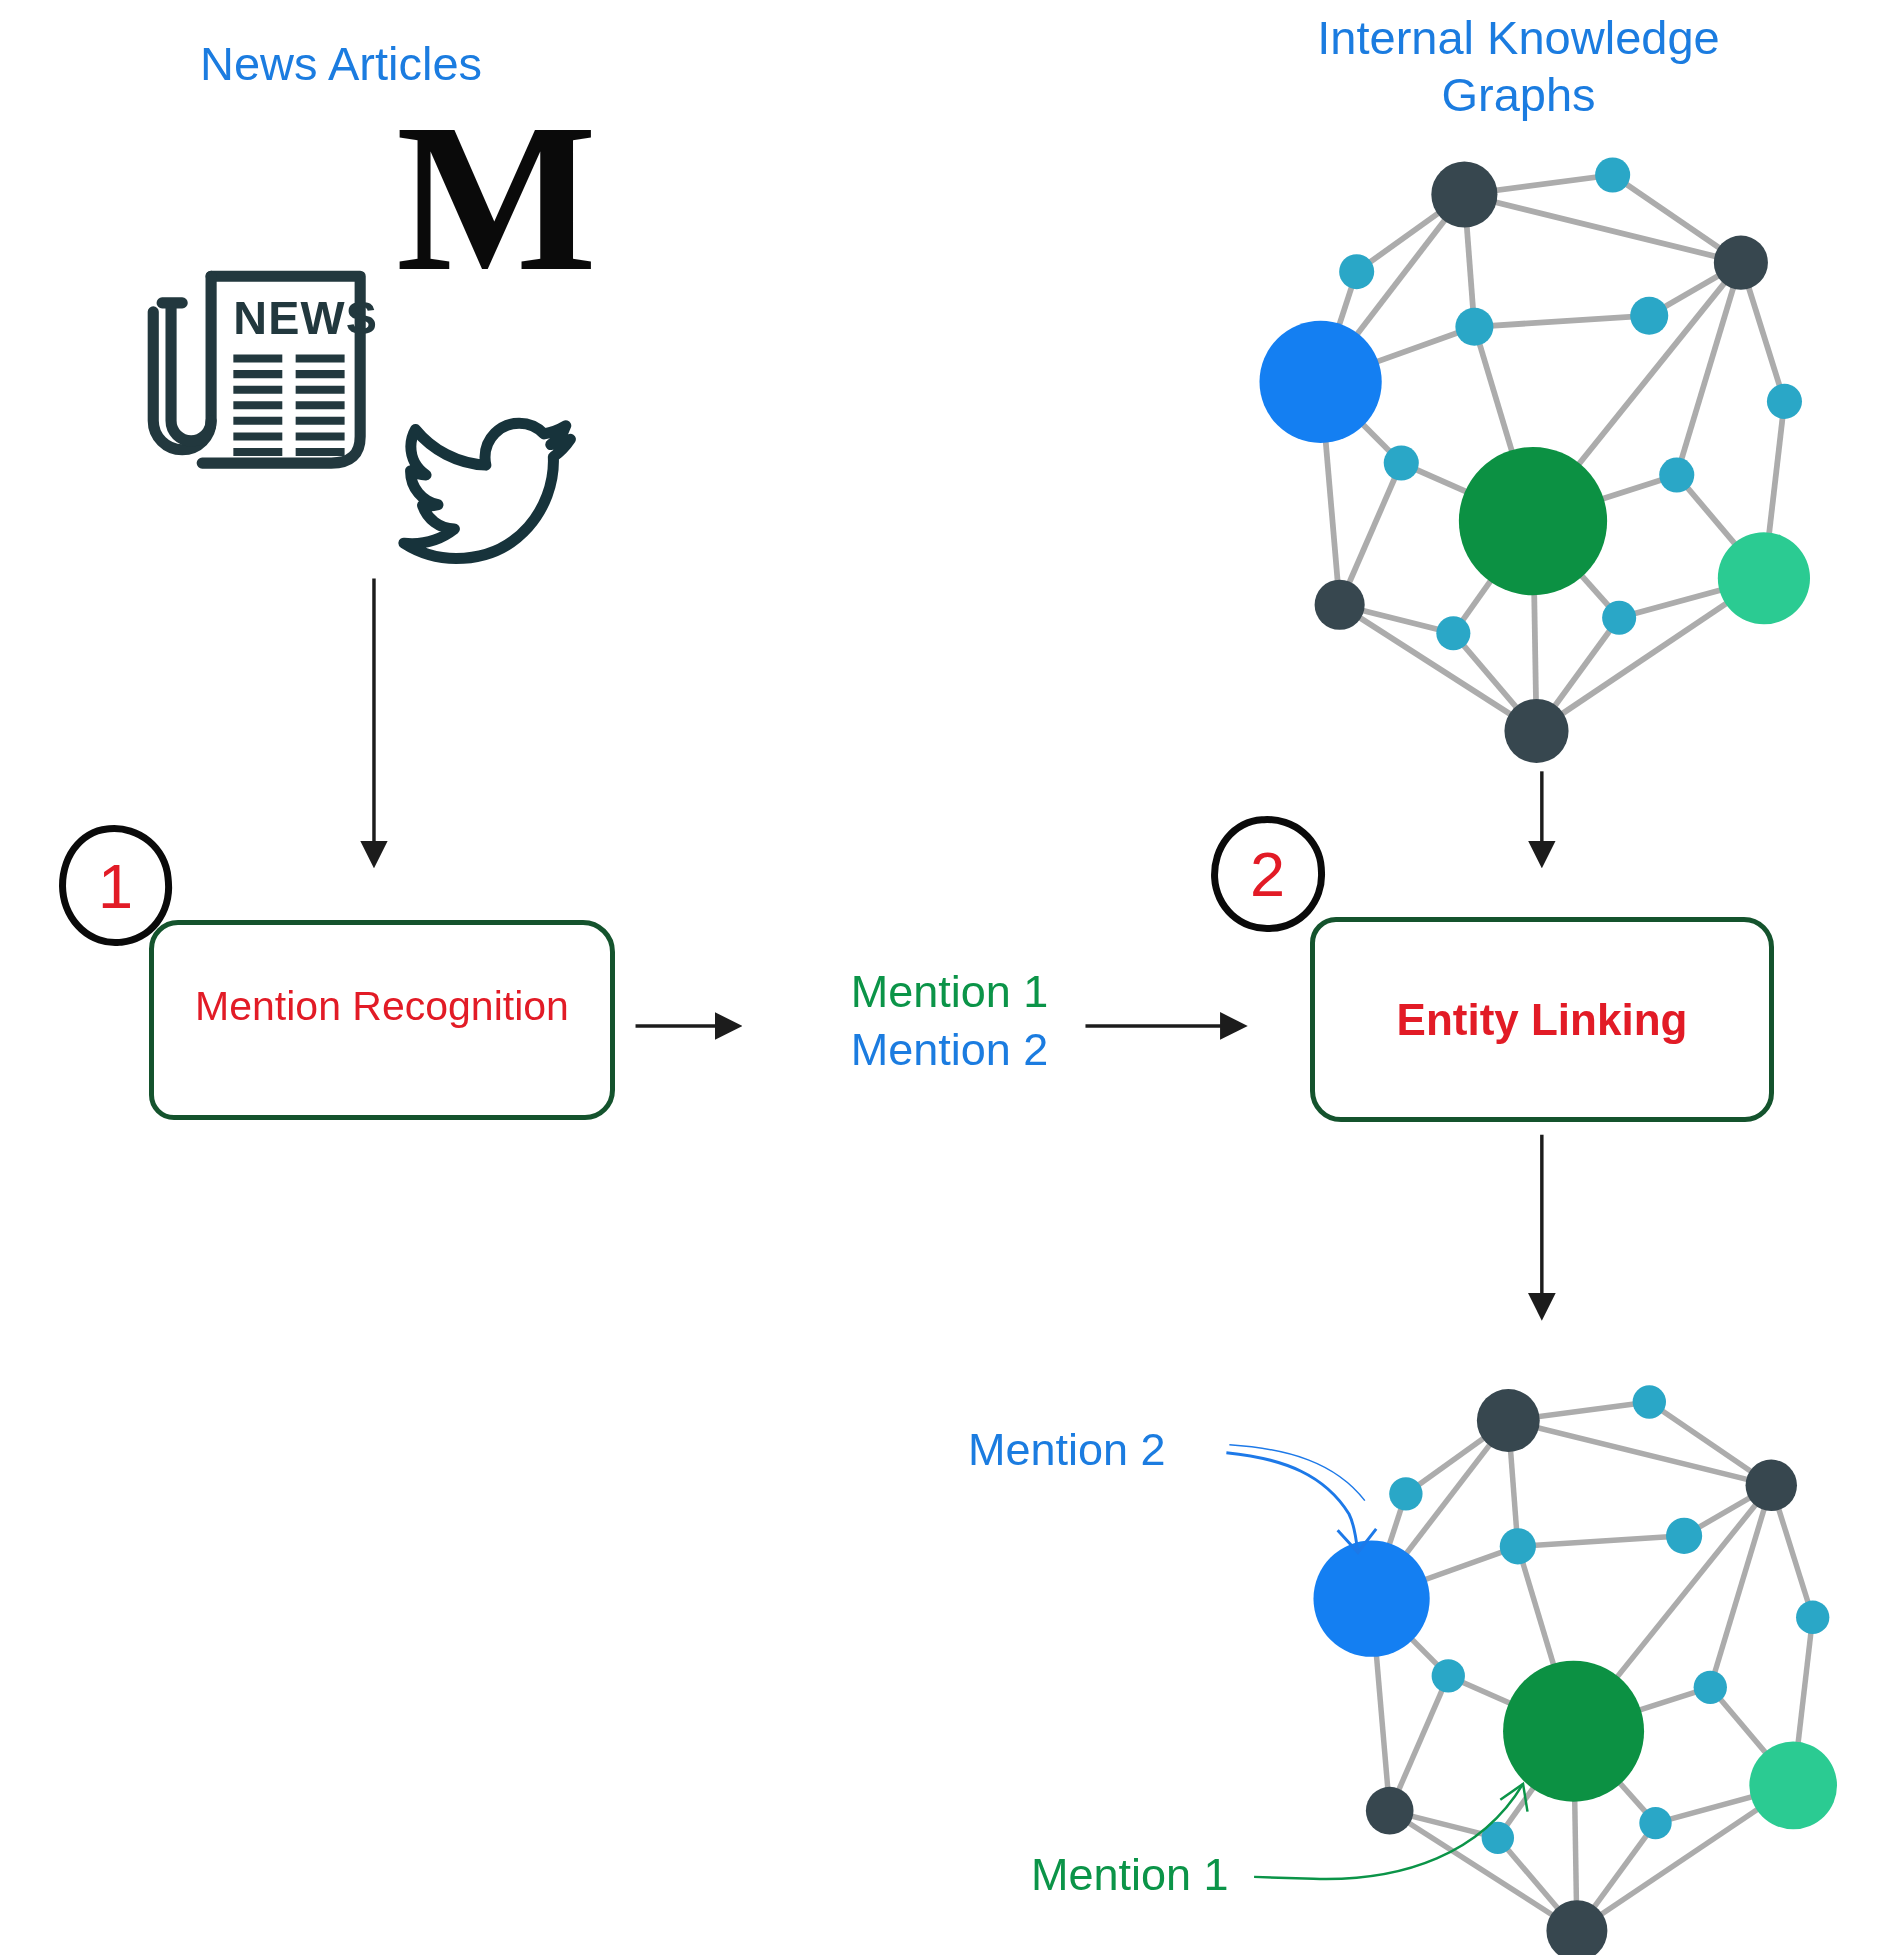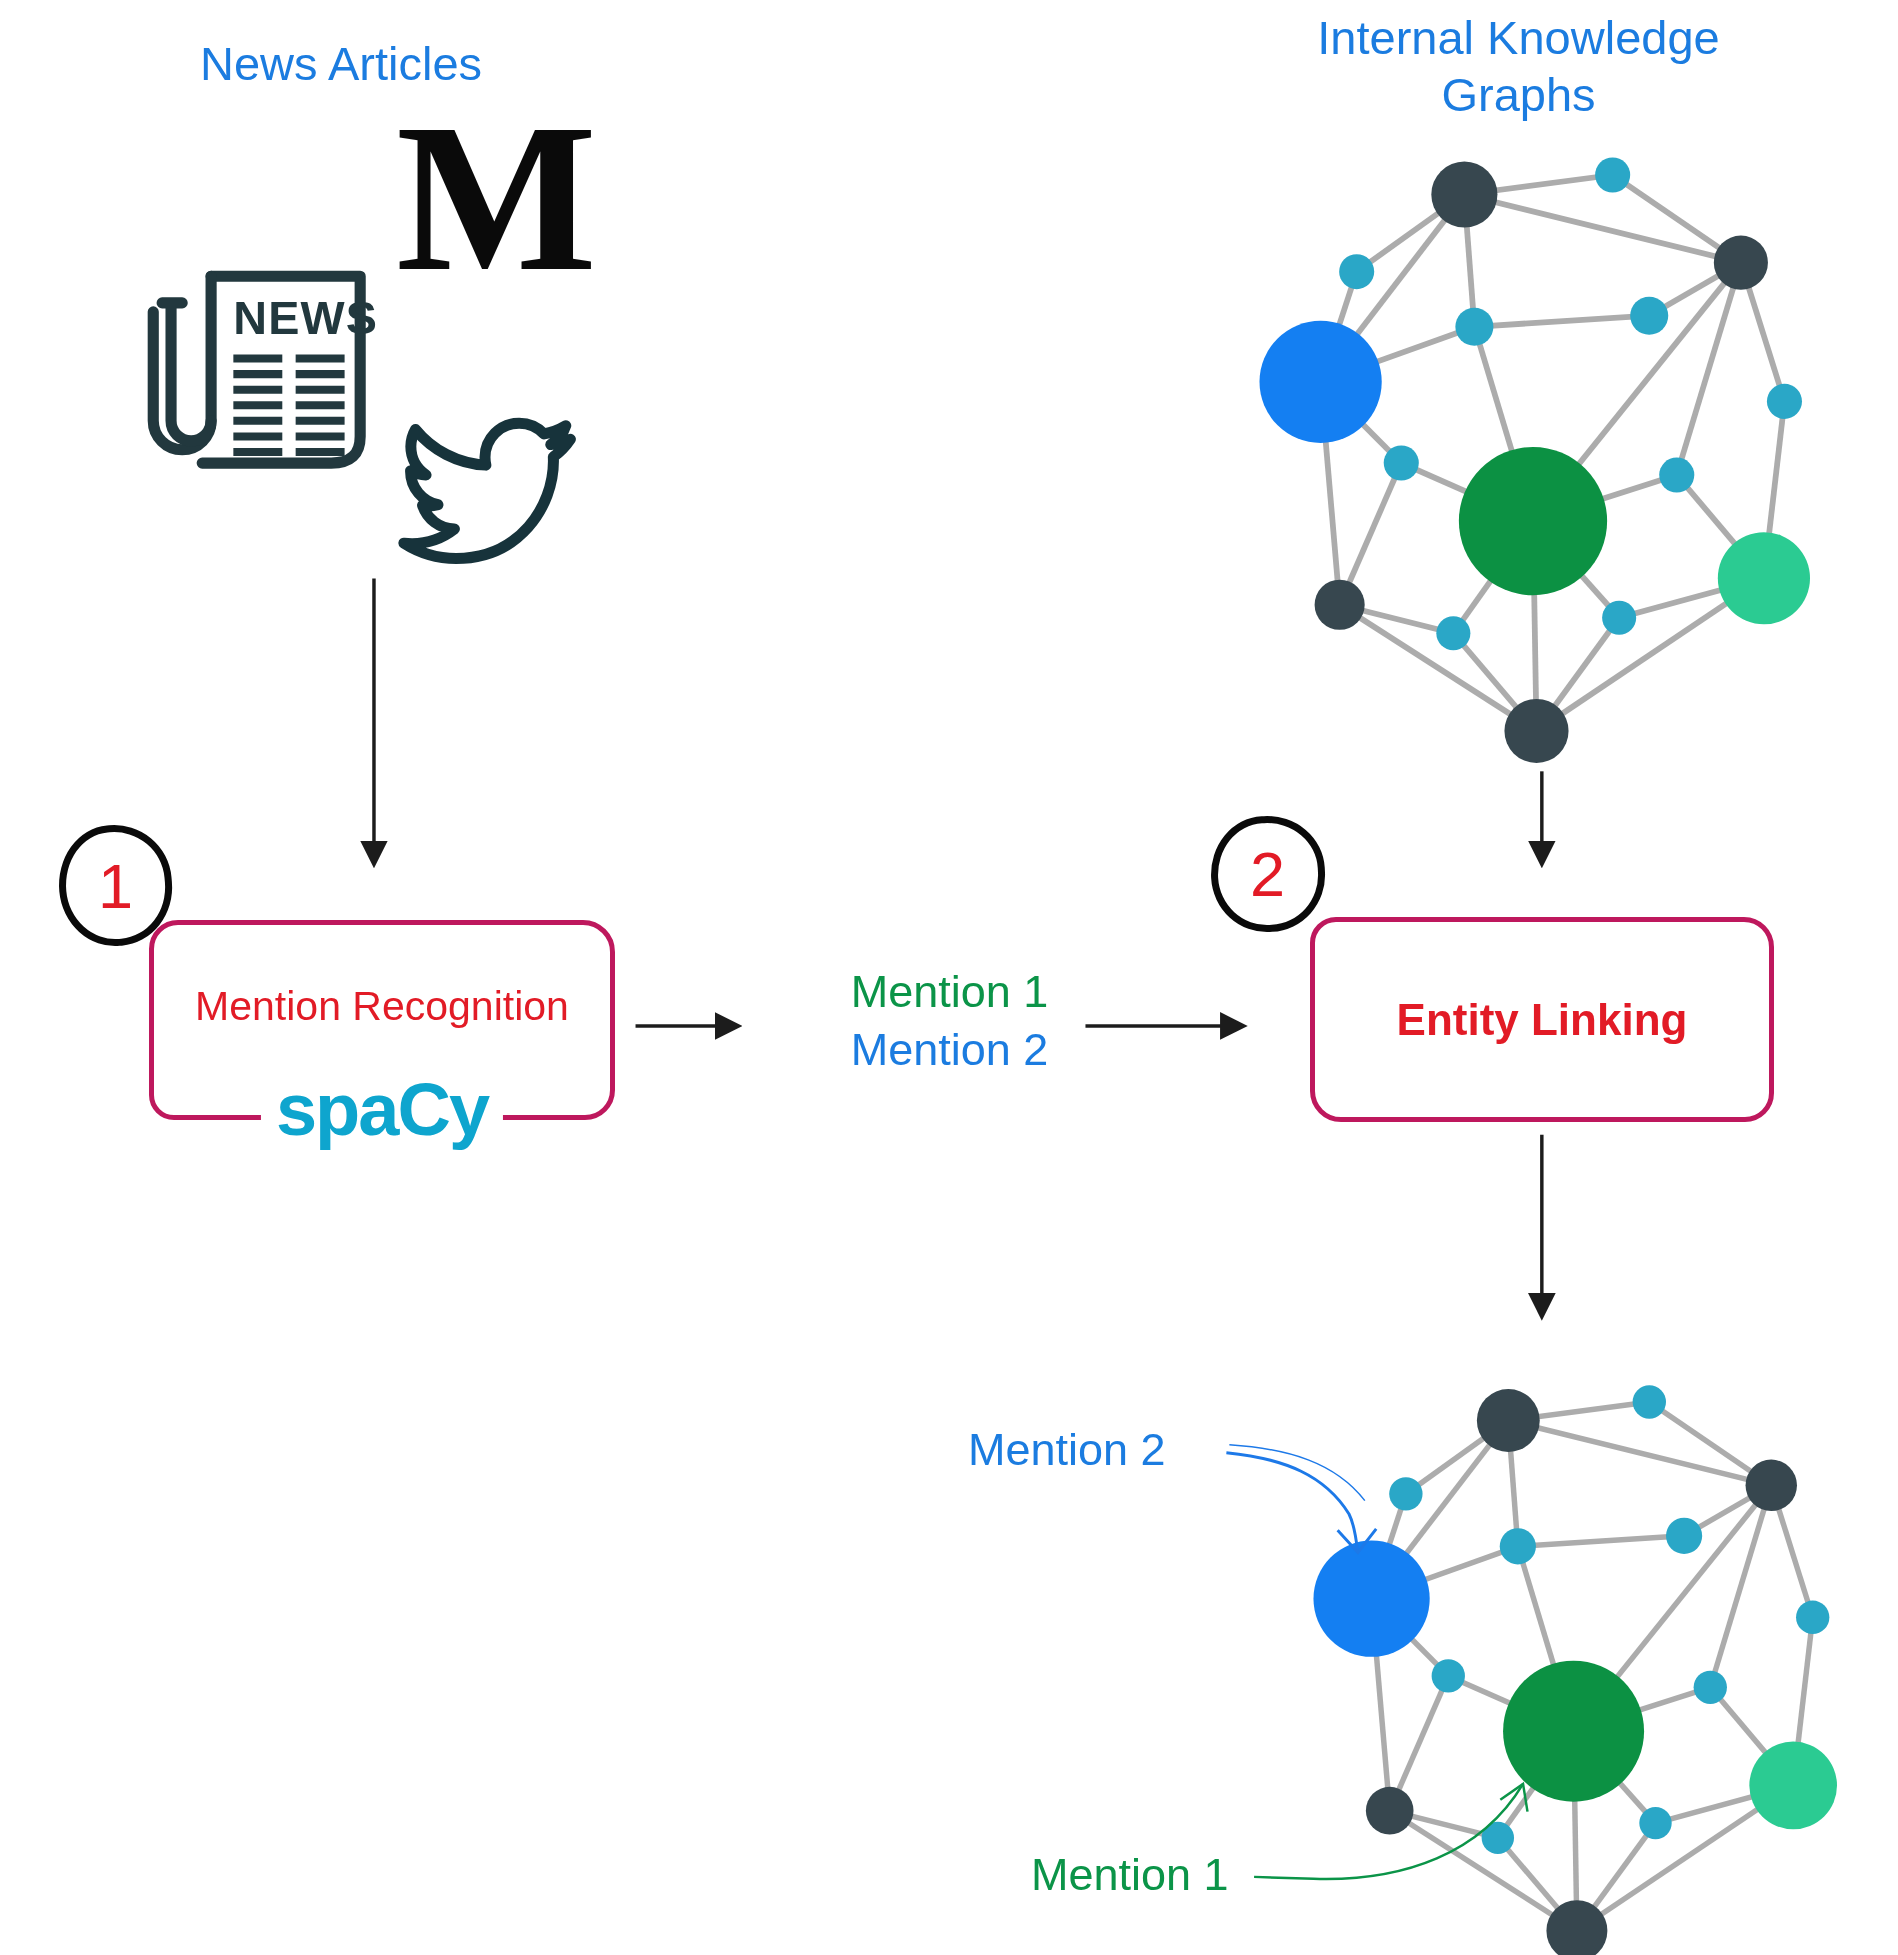--- a/index.html
+++ b/index.html
@@ -24,21 +24,21 @@
   #overlay{position:absolute;left:0;top:0;width:1899px;height:1955px;pointer-events:none;}
 
   .badge{position:absolute;border:7.4px solid #0a0a0a;border-radius:48% 52% 50% 50% / 52% 48% 50% 50%;
          display:flex;align-items:center;justify-content:center;background:#fff;
          color:var(--accent-red);font-size:63px;}
   #badge1{left:59px;top:825px;width:99px;height:107px;transform:rotate(-5deg);}
   #badge1 span{transform:rotate(5deg);}
   #badge2{left:1211px;top:816px;width:100px;height:102px;transform:rotate(-3deg);}
   #badge2 span{transform:rotate(3deg);}
 
-  .box{position:absolute;border:5px solid #be185d;background:#fff;}
+  .box{position:absolute;border:5px solid #14532d;background:#fff;}
   #box1{left:149px;top:920px;width:456px;height:190px;border-radius:29px 32px 30px 25px;}
   #box1 .box-title{margin-top:58px;text-align:center;font-size:41px;color:var(--accent-red);}
   .spacy{position:absolute;left:50%;top:148px;transform:translateX(-50%);
          font-size:74px;font-weight:700;letter-spacing:-2px;color:var(--spacy-cyan);
          background:#fff;padding:0 15px;line-height:1;}
   #box2{left:1310px;top:917px;width:454px;height:195px;border-radius:26px 30px 29px 31px;
         display:flex;align-items:center;justify-content:center;font-weight:bold;}
   #box2 .box-title{font-size:44px;color:var(--accent-red);}
 
   #mentions{position:absolute;left:811px;top:963px;width:277px;text-align:center;
@@ -211,21 +211,20 @@
       <path d="M2536,3796 L2656,3800 C2840,3806 2996,3748 3080,3608" stroke-width="5"></path>
       <polyline points="3034,3640 3080,3608 3089,3664" stroke-width="5"></polyline>
     </g>
   </svg>
 
   <div class="badge" id="badge1">
     <span>1</span>
   </div>
   <div class="box" id="box1">
     <div class="box-title">Mention Recognition</div>
-    <div class="spacy">spaCy</div>
   </div>
 
   <div class="badge" id="badge2">
     <span>2</span>
   </div>
   <div class="box" id="box2">
     <div class="box-title">Entity Linking</div>
   </div>
 
   <div id="mentions">

